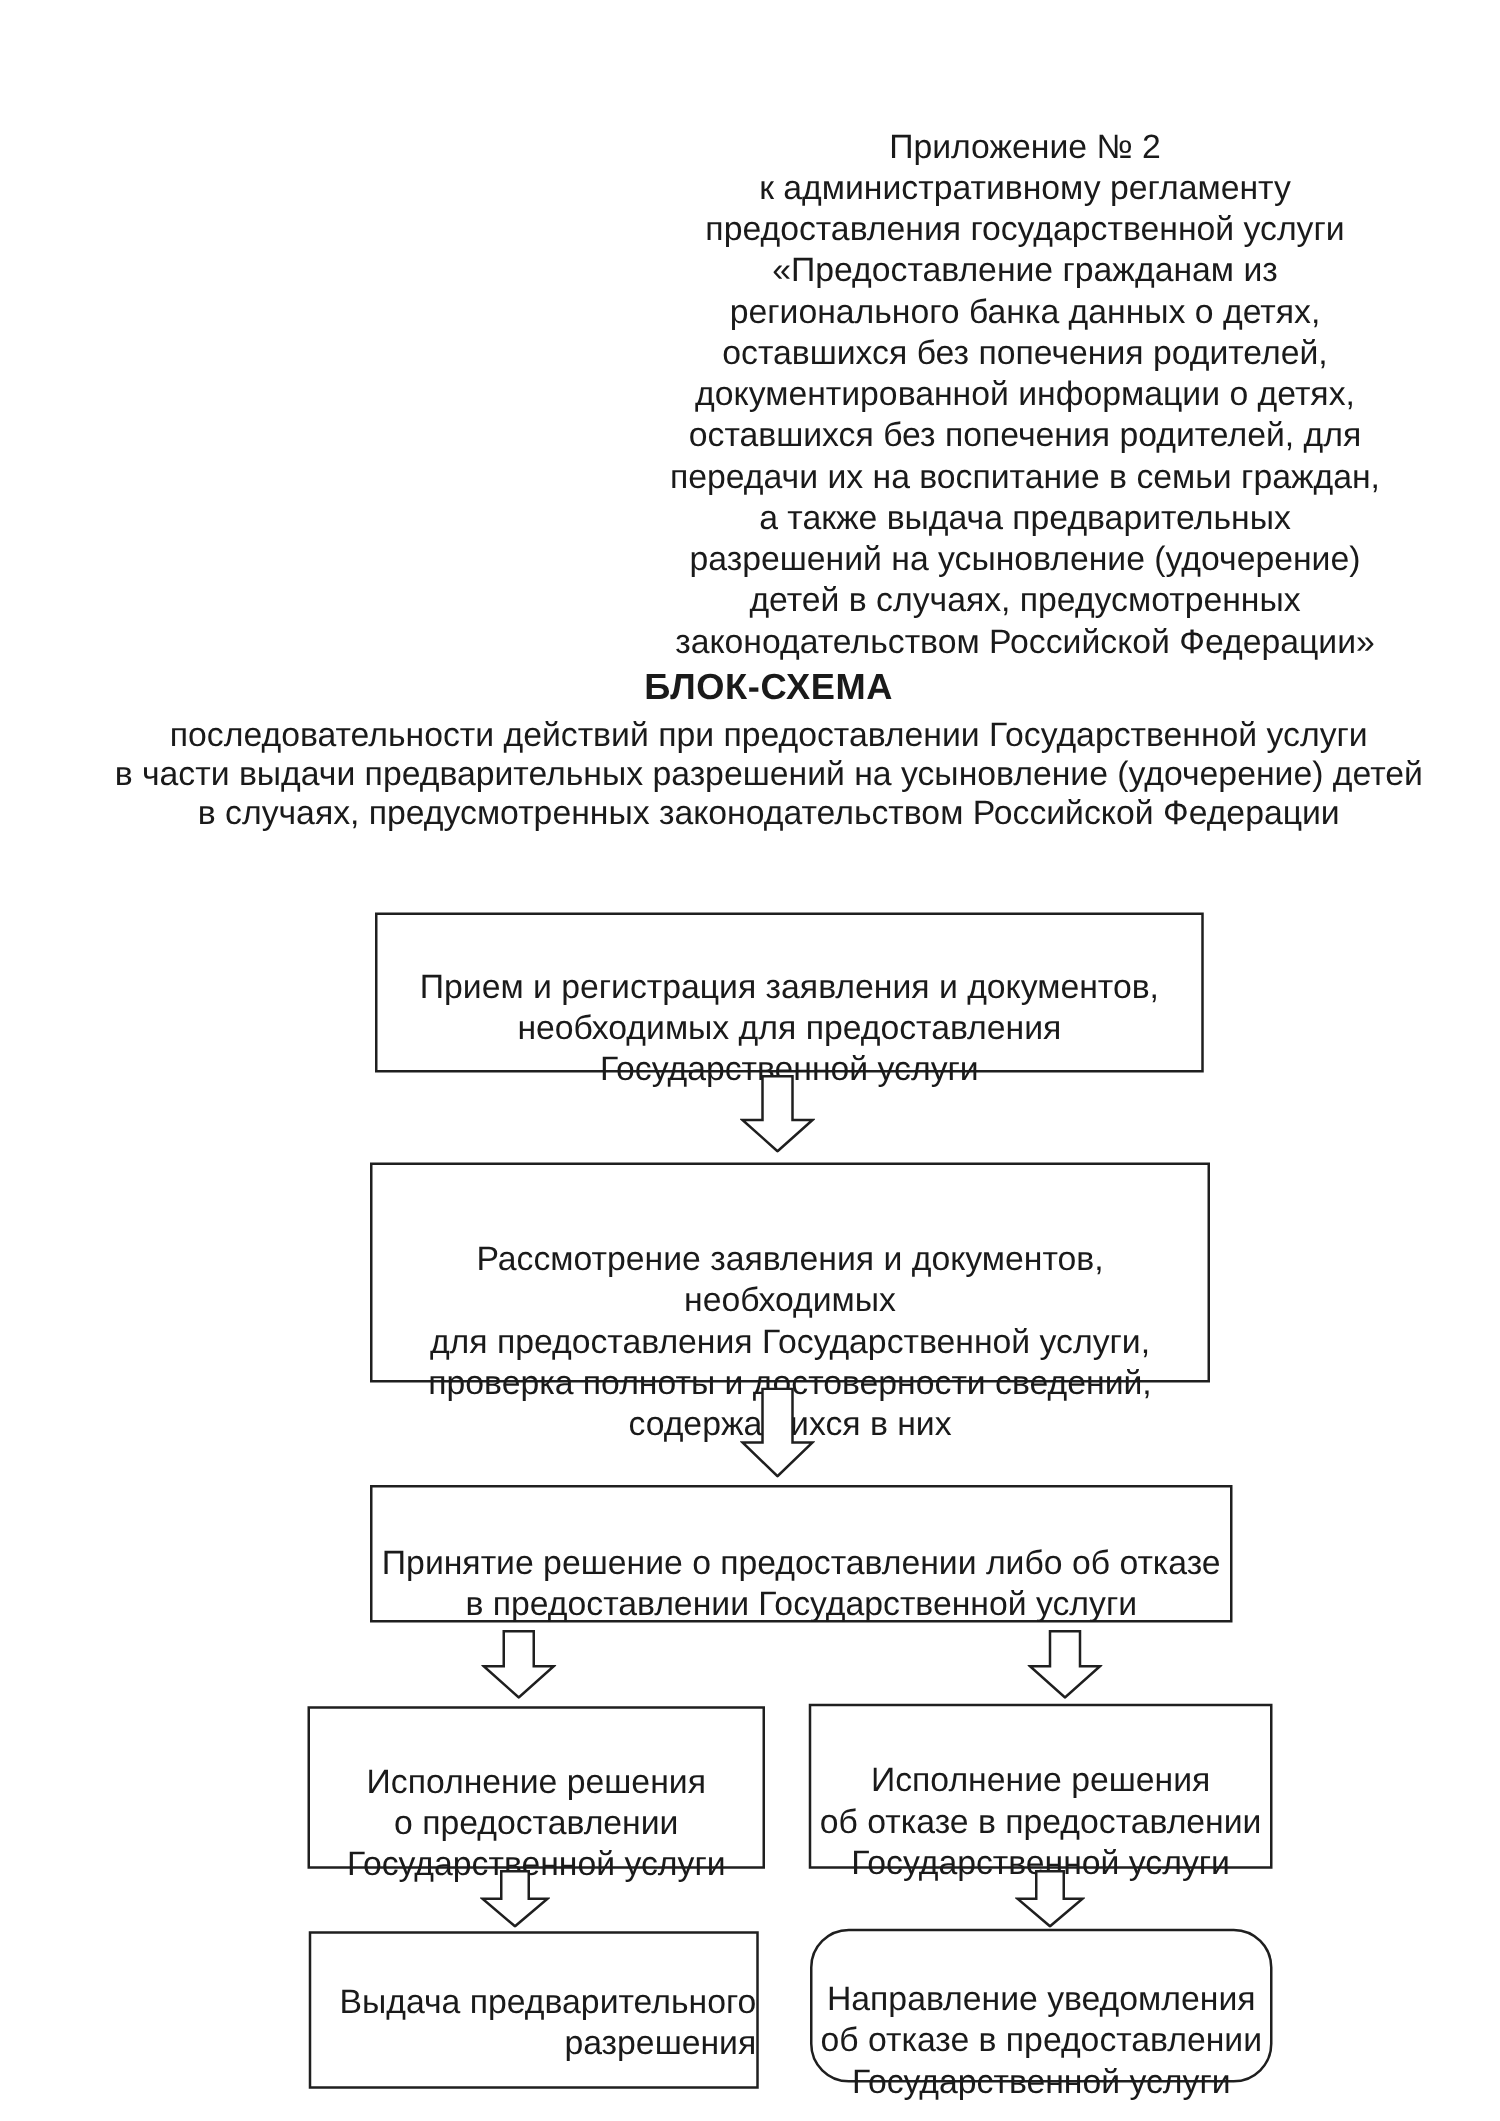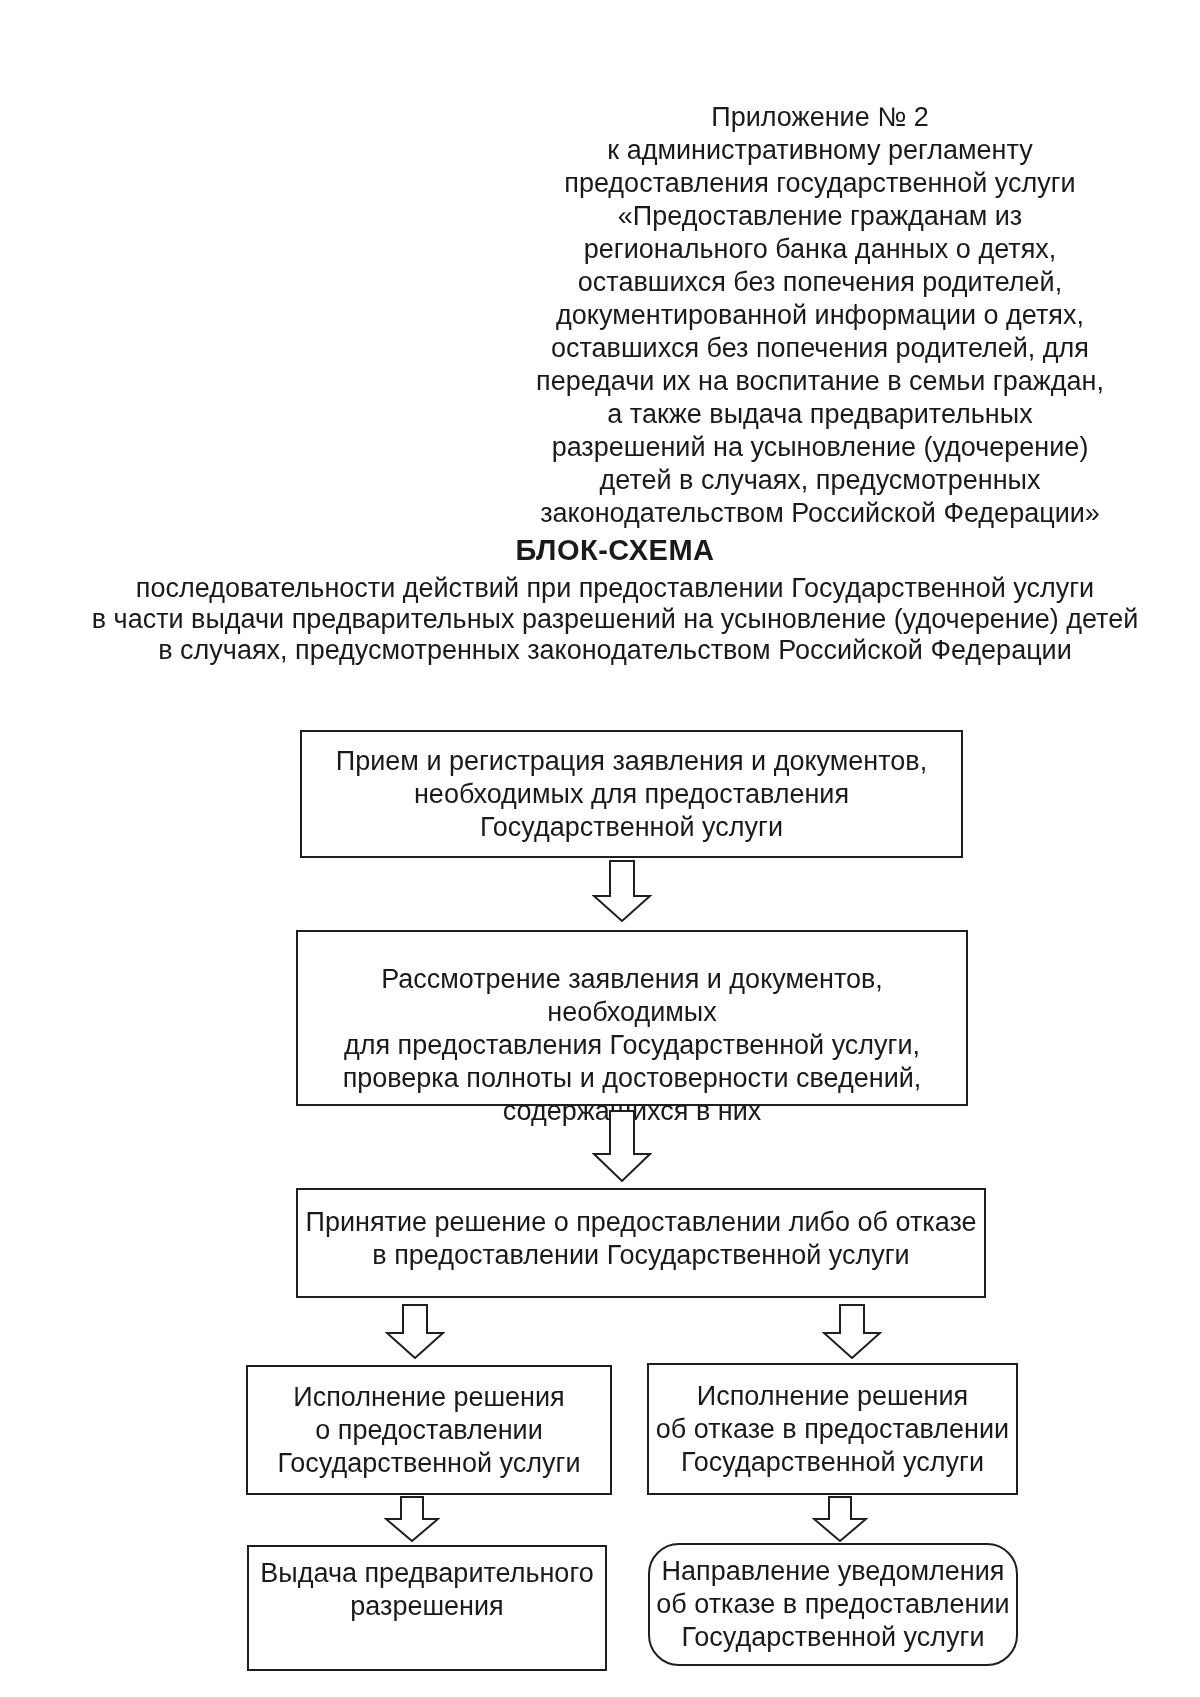--- a/index.html
+++ b/index.html
@@ -49,27 +49,28 @@
     position: absolute;
     border: 2px solid #1f1f1f;
     background: #ffffff;
     box-sizing: border-box;
     text-align: center;
   }
   .flow-box .box-text {
     font-size: 27px;
     line-height: 33px;
     white-space: pre-line;
+    margin-top: 28px;
   }
   .box-receive            { left: 300px; top: 730px;  width: 663px; height: 128px; padding-top: 13px; }
   .box-review             { left: 296px; top: 930px;  width: 672px; height: 176px; padding-top: 31px; }
   .box-decision           { left: 296px; top: 1188px; width: 690px; height: 110px; padding-top: 16px; }
   .box-execute-grant      { left: 246px; top: 1365px; width: 366px; height: 130px; padding-top: 14px; }
   .box-execute-refusal    { left: 647px; top: 1363px; width: 371px; height: 132px; padding-top: 15px; }
-  .box-issue-permit       { left: 247px; top: 1545px; width: 360px; height: 126px; padding-top: 10px; }
+  .box-issue-permit       { left: 247px; top: 1545px; width: 360px; height: 126px; padding-top: 10px; text-align: right; }
   .box-refusal-notice     { left: 648px; top: 1543px; width: 370px; height: 123px; padding-top: 10px; border-radius: 31px; }
   .arrow {
     position: absolute;
   }
   .arrow polygon {
     fill: #ffffff;
     stroke: #1f1f1f;
     stroke-width: 2;
     stroke-linejoin: miter;
   }

